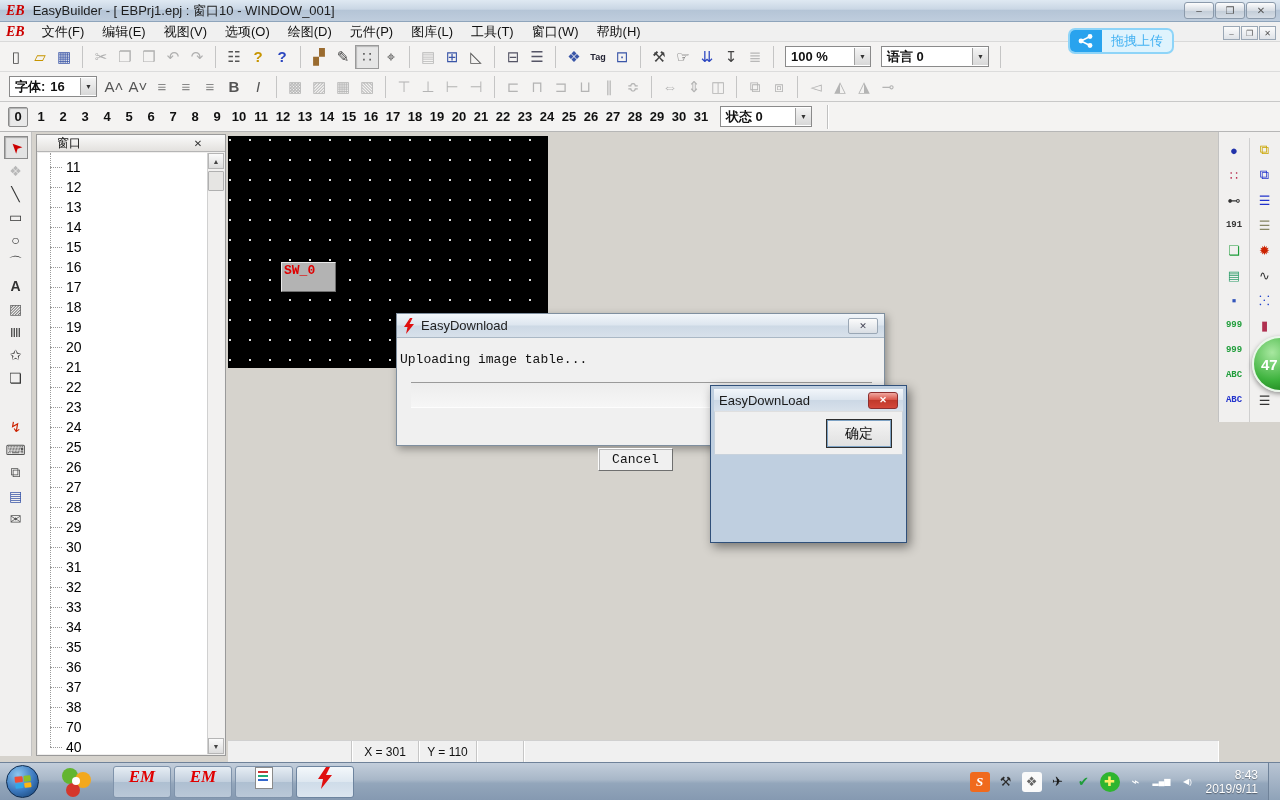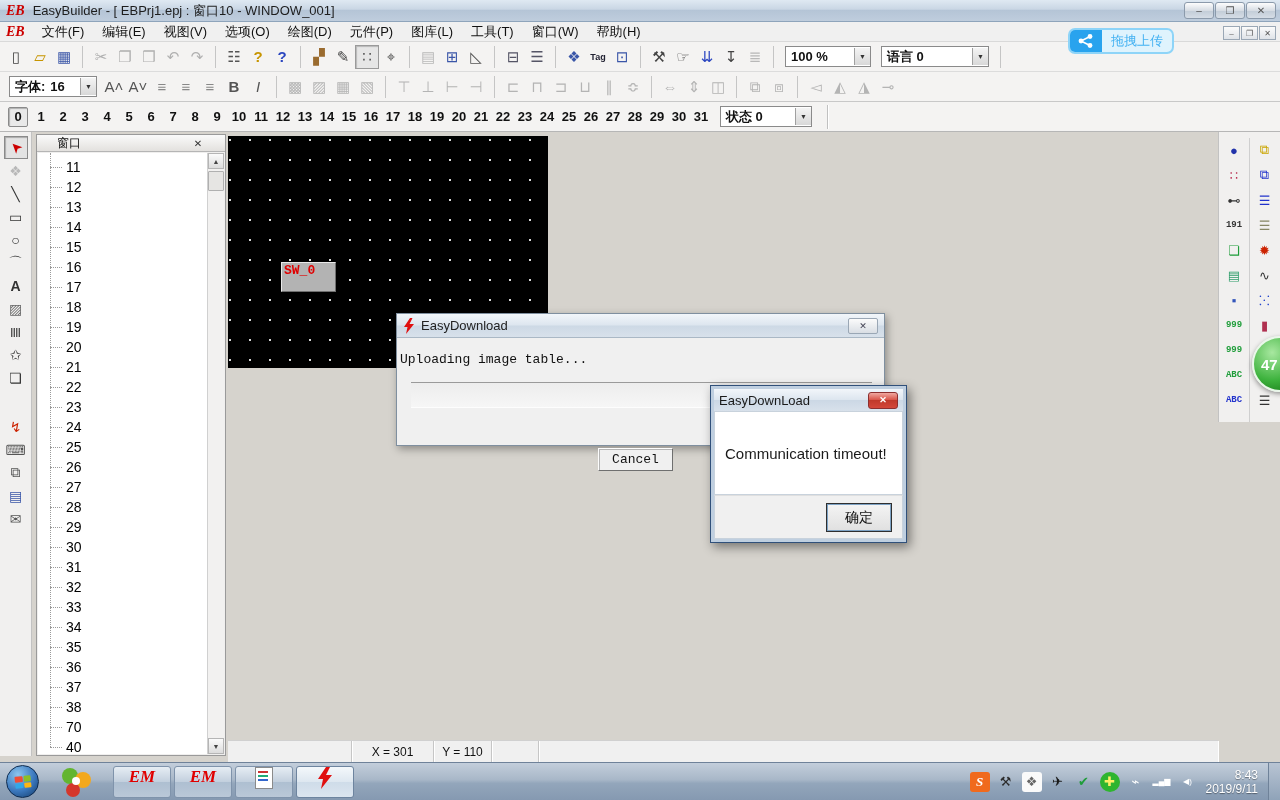--- a/index.html
+++ b/index.html
@@ -640,31 +640,28 @@
   <div class="msg">Uploading image table...</div>
   <div class="pbar"></div>
   <div class="cancel">Cancel</div>
 </div>
 
 <div id="dlg2">
   <div class="dtitle">
     <span class="txt">EasyDownLoad</span>
     <span class="dclose">✕</span>
   </div>
-  <div class="dbody">
-    <span class="txt">Communication timeout!</span>
-  </div>
   <div class="dfoot">
     <div class="ok">确定</div>
   </div>
 </div>
 
 <div id="statusbar">
   <div class="sseg" style="width:124px;"></div>
-  <div class="sseg c" style="width:82px;">X = 301</div>
+  <div class="sseg c" style="width:67px;">X = 301</div>
   <div class="sseg c" style="width:58px;">Y = 110</div>
   <div class="sseg" style="width:47px;"></div>
   <div class="sseg" style="flex:1;border-right:none;"></div>
 </div>
 
 <div id="taskbar">
   <div id="startorb">
     <div class="flag">
         <div class="f1"></div>
         <div class="f2"></div>

